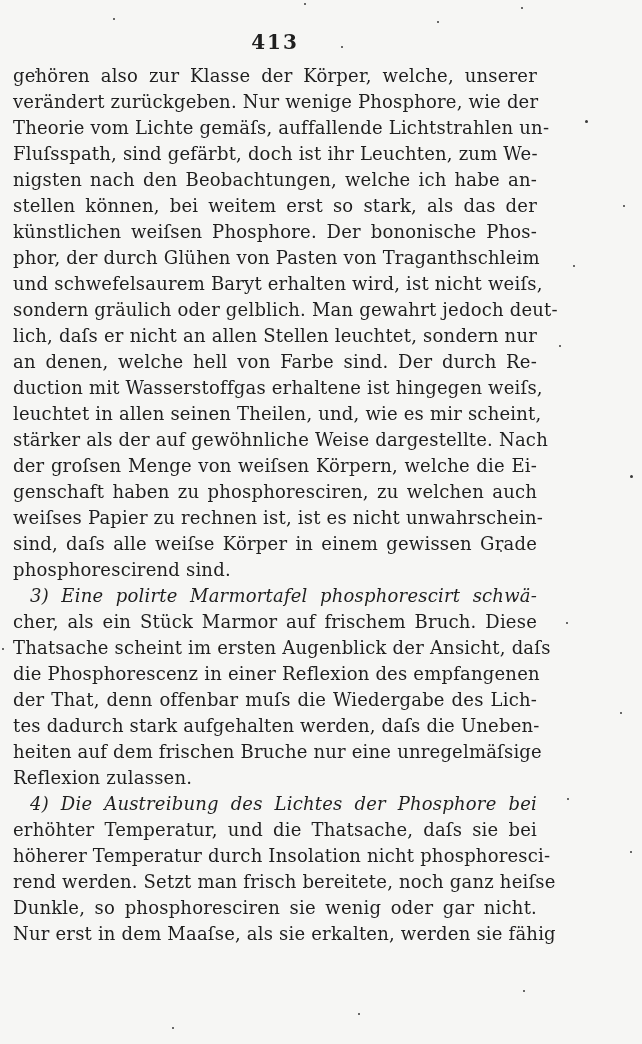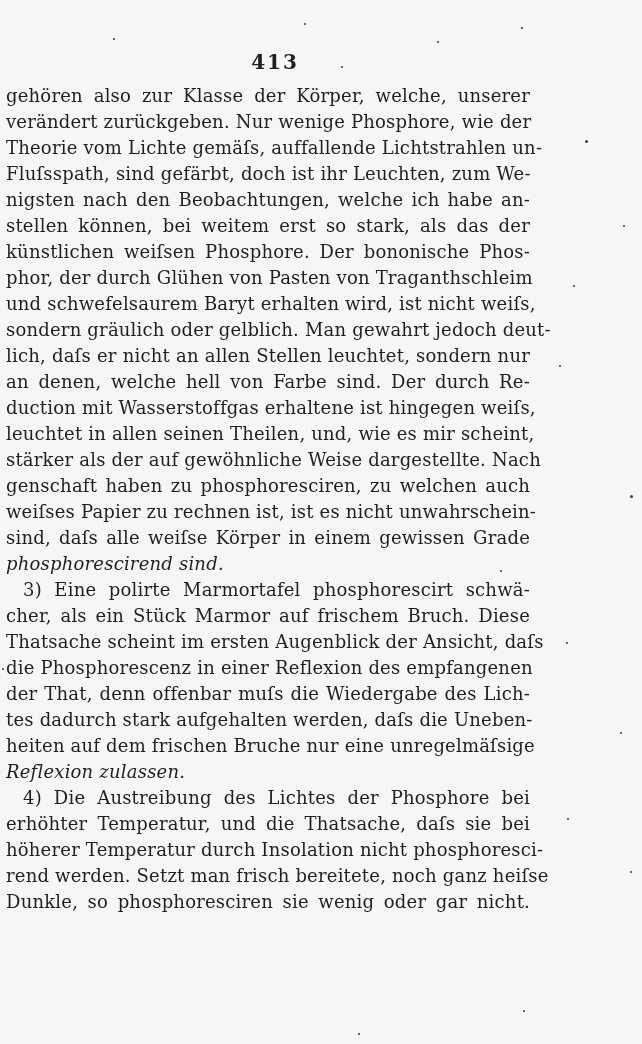--- a/index.html
+++ b/index.html
@@ -10,54 +10,53 @@
     overflow: hidden;
   }
   body {
     position: relative;
     font-family: "DejaVu Serif", "Liberation Serif", serif;
     
   }
   .page {
     position: absolute;
     inset: 0;
-    margin-top: 20px;
   }
   .page-number {
     position: absolute;
     top: 30px;
     left: 13px;
     width: 524px;
     text-align: center;
     font-size: 20px;
     font-weight: bold;
     letter-spacing: 2px;
   }
   .text-block {
     position: absolute;
     top: 63px;
-    left: 6px;
+    left: 13px;
     width: 524px;
     font-size: 18px;
   }
   .line {
     height: 26px;
     line-height: 26px;
     text-align: justify;
     text-align-last: justify;
     white-space: nowrap; 
     letter-spacing: 0.2px;
   }
   .line.indent {
     padding-left: 17px;
+    font-style: italic;
   }
   .line.noju {
     text-align: left;
     text-align-last: left;
-    font-style: italic;
   }
   
   .speck {
     position: absolute;
     background: #3a3a3a;
     border-radius: 50%;
     width: 2px;
     height: 2px;
   }
   .speck.big { width: 3px; height: 3px; }
@@ -78,37 +77,39 @@
       <div class="line">stellen können, bei weitem erst so stark, als das der</div>
       <div class="line">künstlichen weiſsen Phosphore. Der bononische Phos-</div>
       <div class="line">phor, der durch Glühen von Pasten von Traganthschleim</div>
       <div class="line">und schwefelsaurem Baryt erhalten wird, ist nicht weiſs,</div>
       <div class="line">sondern gräulich oder gelblich. Man gewahrt jedoch deut-</div>
       <div class="line">lich, daſs er nicht an allen Stellen leuchtet, sondern nur</div>
       <div class="line">an denen, welche hell von Farbe sind. Der durch Re-</div>
       <div class="line">duction mit Wasserstoffgas erhaltene ist hingegen weiſs,</div>
       <div class="line">leuchtet in allen seinen Theilen, und, wie es mir scheint,</div>
       <div class="line">stärker als der auf gewöhnliche Weise dargestellte. Nach</div>
+      <div class="line">der groſsen Menge von weiſsen Körpern, welche die Ei-</div>
       <div class="line">genschaft haben zu phosphoresciren, zu welchen auch</div>
       <div class="line">weiſses Papier zu rechnen ist, ist es nicht unwahrschein-</div>
       <div class="line">sind, daſs alle weiſse Körper in einem gewissen Grade</div>
       <div class="line noju">phosphorescirend sind.</div>
       <div class="line indent">3) Eine polirte Marmortafel phosphorescirt schwä-</div>
       <div class="line">cher, als ein Stück Marmor auf frischem Bruch. Diese</div>
       <div class="line">Thatsache scheint im ersten Augenblick der Ansicht, daſs</div>
       <div class="line">die Phosphorescenz in einer Reflexion des empfangenen</div>
       <div class="line">der That, denn offenbar muſs die Wiedergabe des Lich-</div>
       <div class="line">tes dadurch stark aufgehalten werden, daſs die Uneben-</div>
       <div class="line">heiten auf dem frischen Bruche nur eine unregelmäſsige</div>
       <div class="line noju">Reflexion zulassen.</div>
       <div class="line indent">4) Die Austreibung des Lichtes der Phosphore bei</div>
       <div class="line">erhöhter Temperatur, und die Thatsache, daſs sie bei</div>
       <div class="line">höherer Temperatur durch Insolation nicht phosphoresci-</div>
       <div class="line">rend werden. Setzt man frisch bereitete, noch ganz heiſse</div>
       <div class="line">Dunkle, so phosphoresciren sie wenig oder gar nicht.</div>
+      <div class="line">Nur erst in dem Maaſse, als sie erkalten, werden sie fähig</div>
     </div>
 
   <div class="speck" style="left:521px; top:7px;"></div>
   <div class="speck" style="left:437px; top:21px;"></div>
   <div class="speck" style="left:304px; top:3px;"></div>
   <div class="speck" style="left:113px; top:18px;"></div>
   <div class="speck" style="left:341px; top:46px;"></div>
   <div class="speck" style="left:35px; top:71px;"></div>
   <div class="speck big" style="left:585px; top:120px;"></div>
   <div class="speck" style="left:623px; top:205px;"></div>

